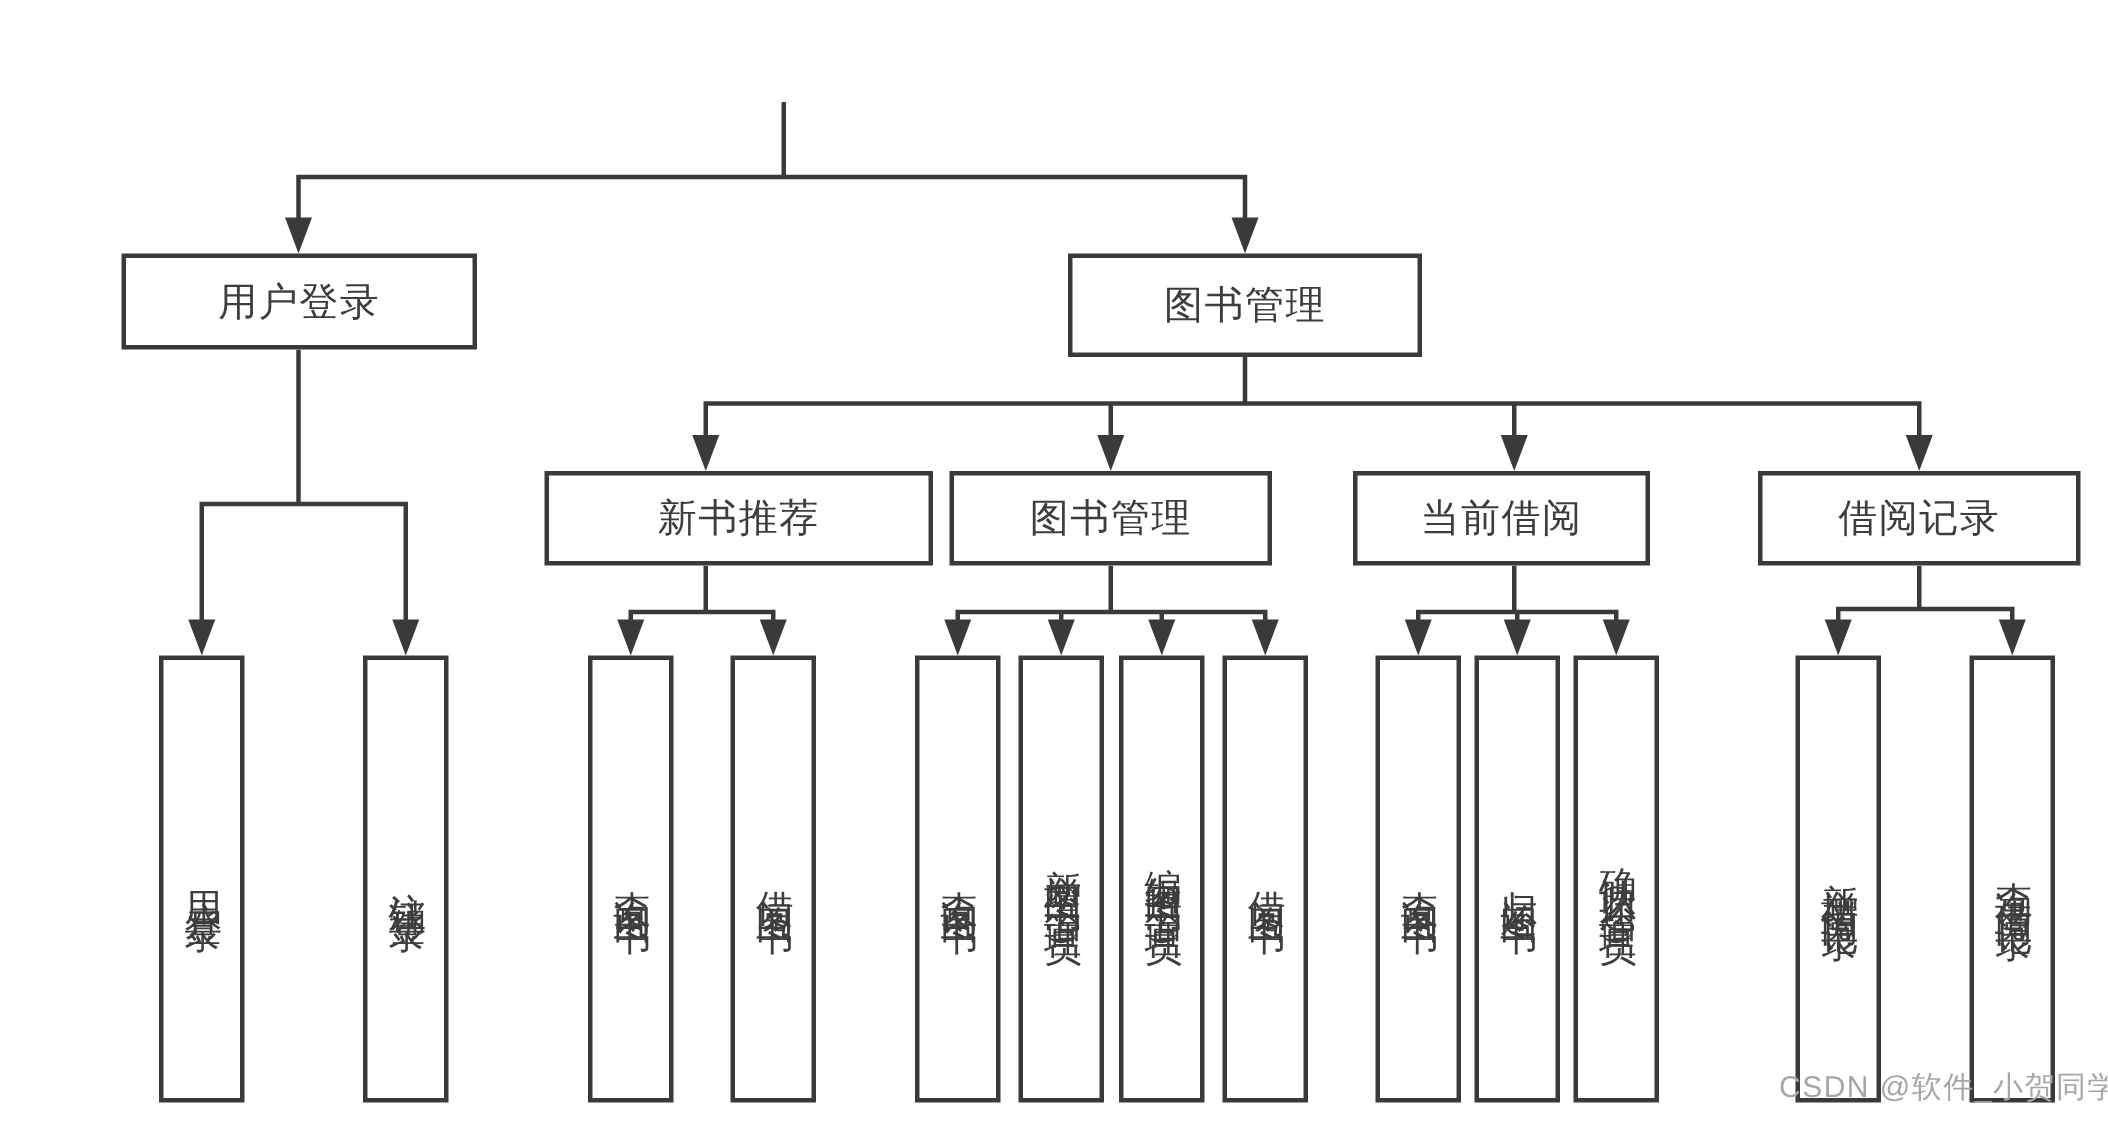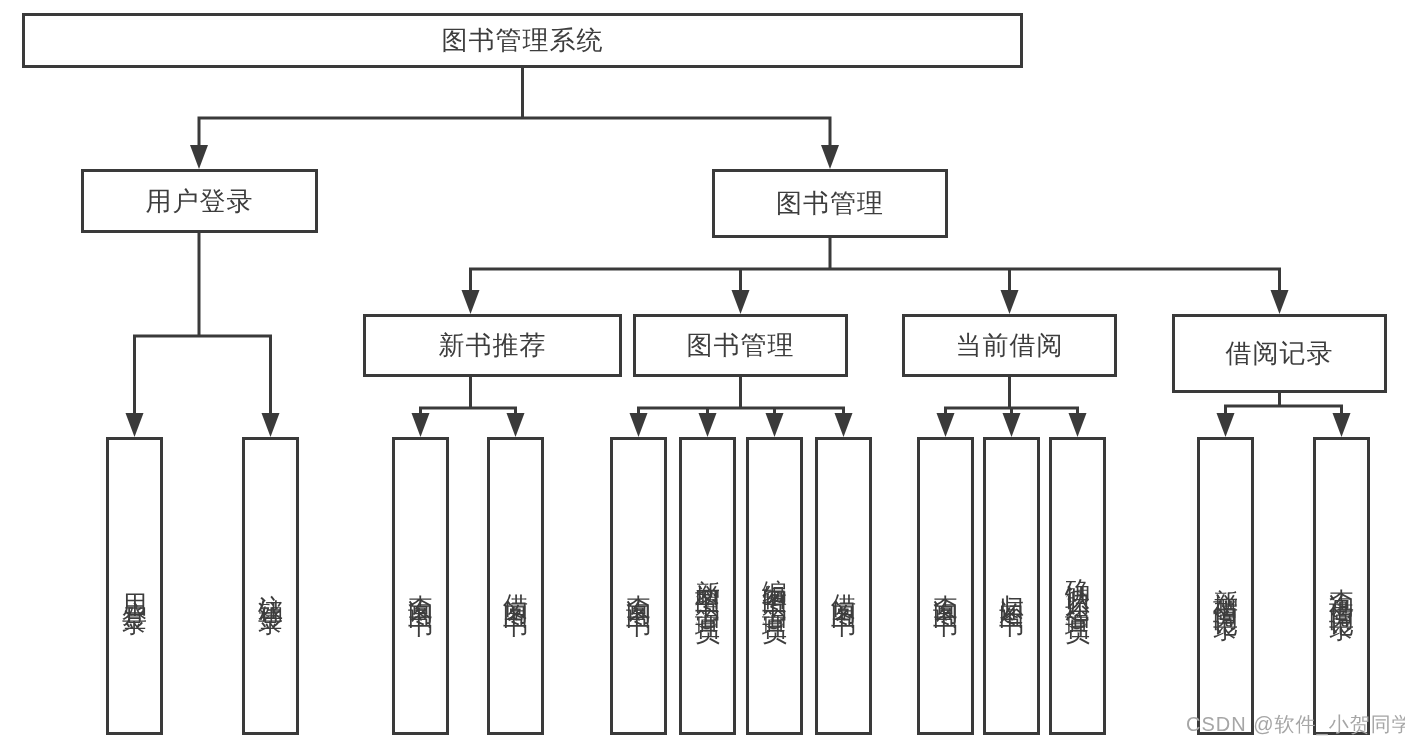--- a/index.html
+++ b/index.html
@@ -83,41 +83,38 @@
       <polygon points="765.5,413 783.5,413 774.5,437"></polygon>
       <polygon points="834.5,413 852.5,413 843.5,437"></polygon>
       <polygon points="936.5,413 954.5,413 945.5,437"></polygon>
       <polygon points="1002.5,413 1020.5,413 1011.5,437"></polygon>
       <polygon points="1068.5,413 1086.5,413 1077.5,437"></polygon>
       <polygon points="1216.5,413 1234.5,413 1225.5,437"></polygon>
       <polygon points="1332.5,413 1350.5,413 1341.5,437"></polygon>
     </g>
   </svg>
 
-  <div class="box hbox" style="left:22px; top:13px; width:1001px; height:55px;">
-    <span>图书管理系统</span>
-  </div>
 
   <div class="box hbox" style="left:81px; top:169px; width:237px; height:64px;">
     <span>用户登录</span>
   </div>
   <div class="box hbox" style="left:712px; top:169px; width:236px; height:69px;font-family:Liberation Mono, monospace;">
     <span>图书管理</span>
   </div>
 
   <div class="box hbox" style="left:363px; top:314px; width:259px; height:63px;">
     <span>新书推荐</span>
   </div>
   <div class="box hbox" style="left:633px; top:314px; width:215px; height:63px;">
     <span>图书管理</span>
   </div>
-  <div class="box hbox" style="left:902px; top:314px; width:215px; height:63px;">
+  <div class="box hbox" style="left:902px; top:314px; width:198px; height:63px;">
     <span>当前借阅</span>
   </div>
-  <div class="box hbox" style="left:1172px; top:314px; width:215px; height:79px;">
+  <div class="box hbox" style="left:1172px; top:314px; width:215px; height:63px;">
     <span>借阅记录</span>
   </div>
 
   <div class="box vbox" style="left:106px; top:437px; width:57px; height:298px;">
     <span class="vtext">用户登录</span>
   </div>
   <div class="box vbox" style="left:242px; top:437px; width:57px; height:298px;">
     <span class="vtext">注销登录</span>
   </div>
 

